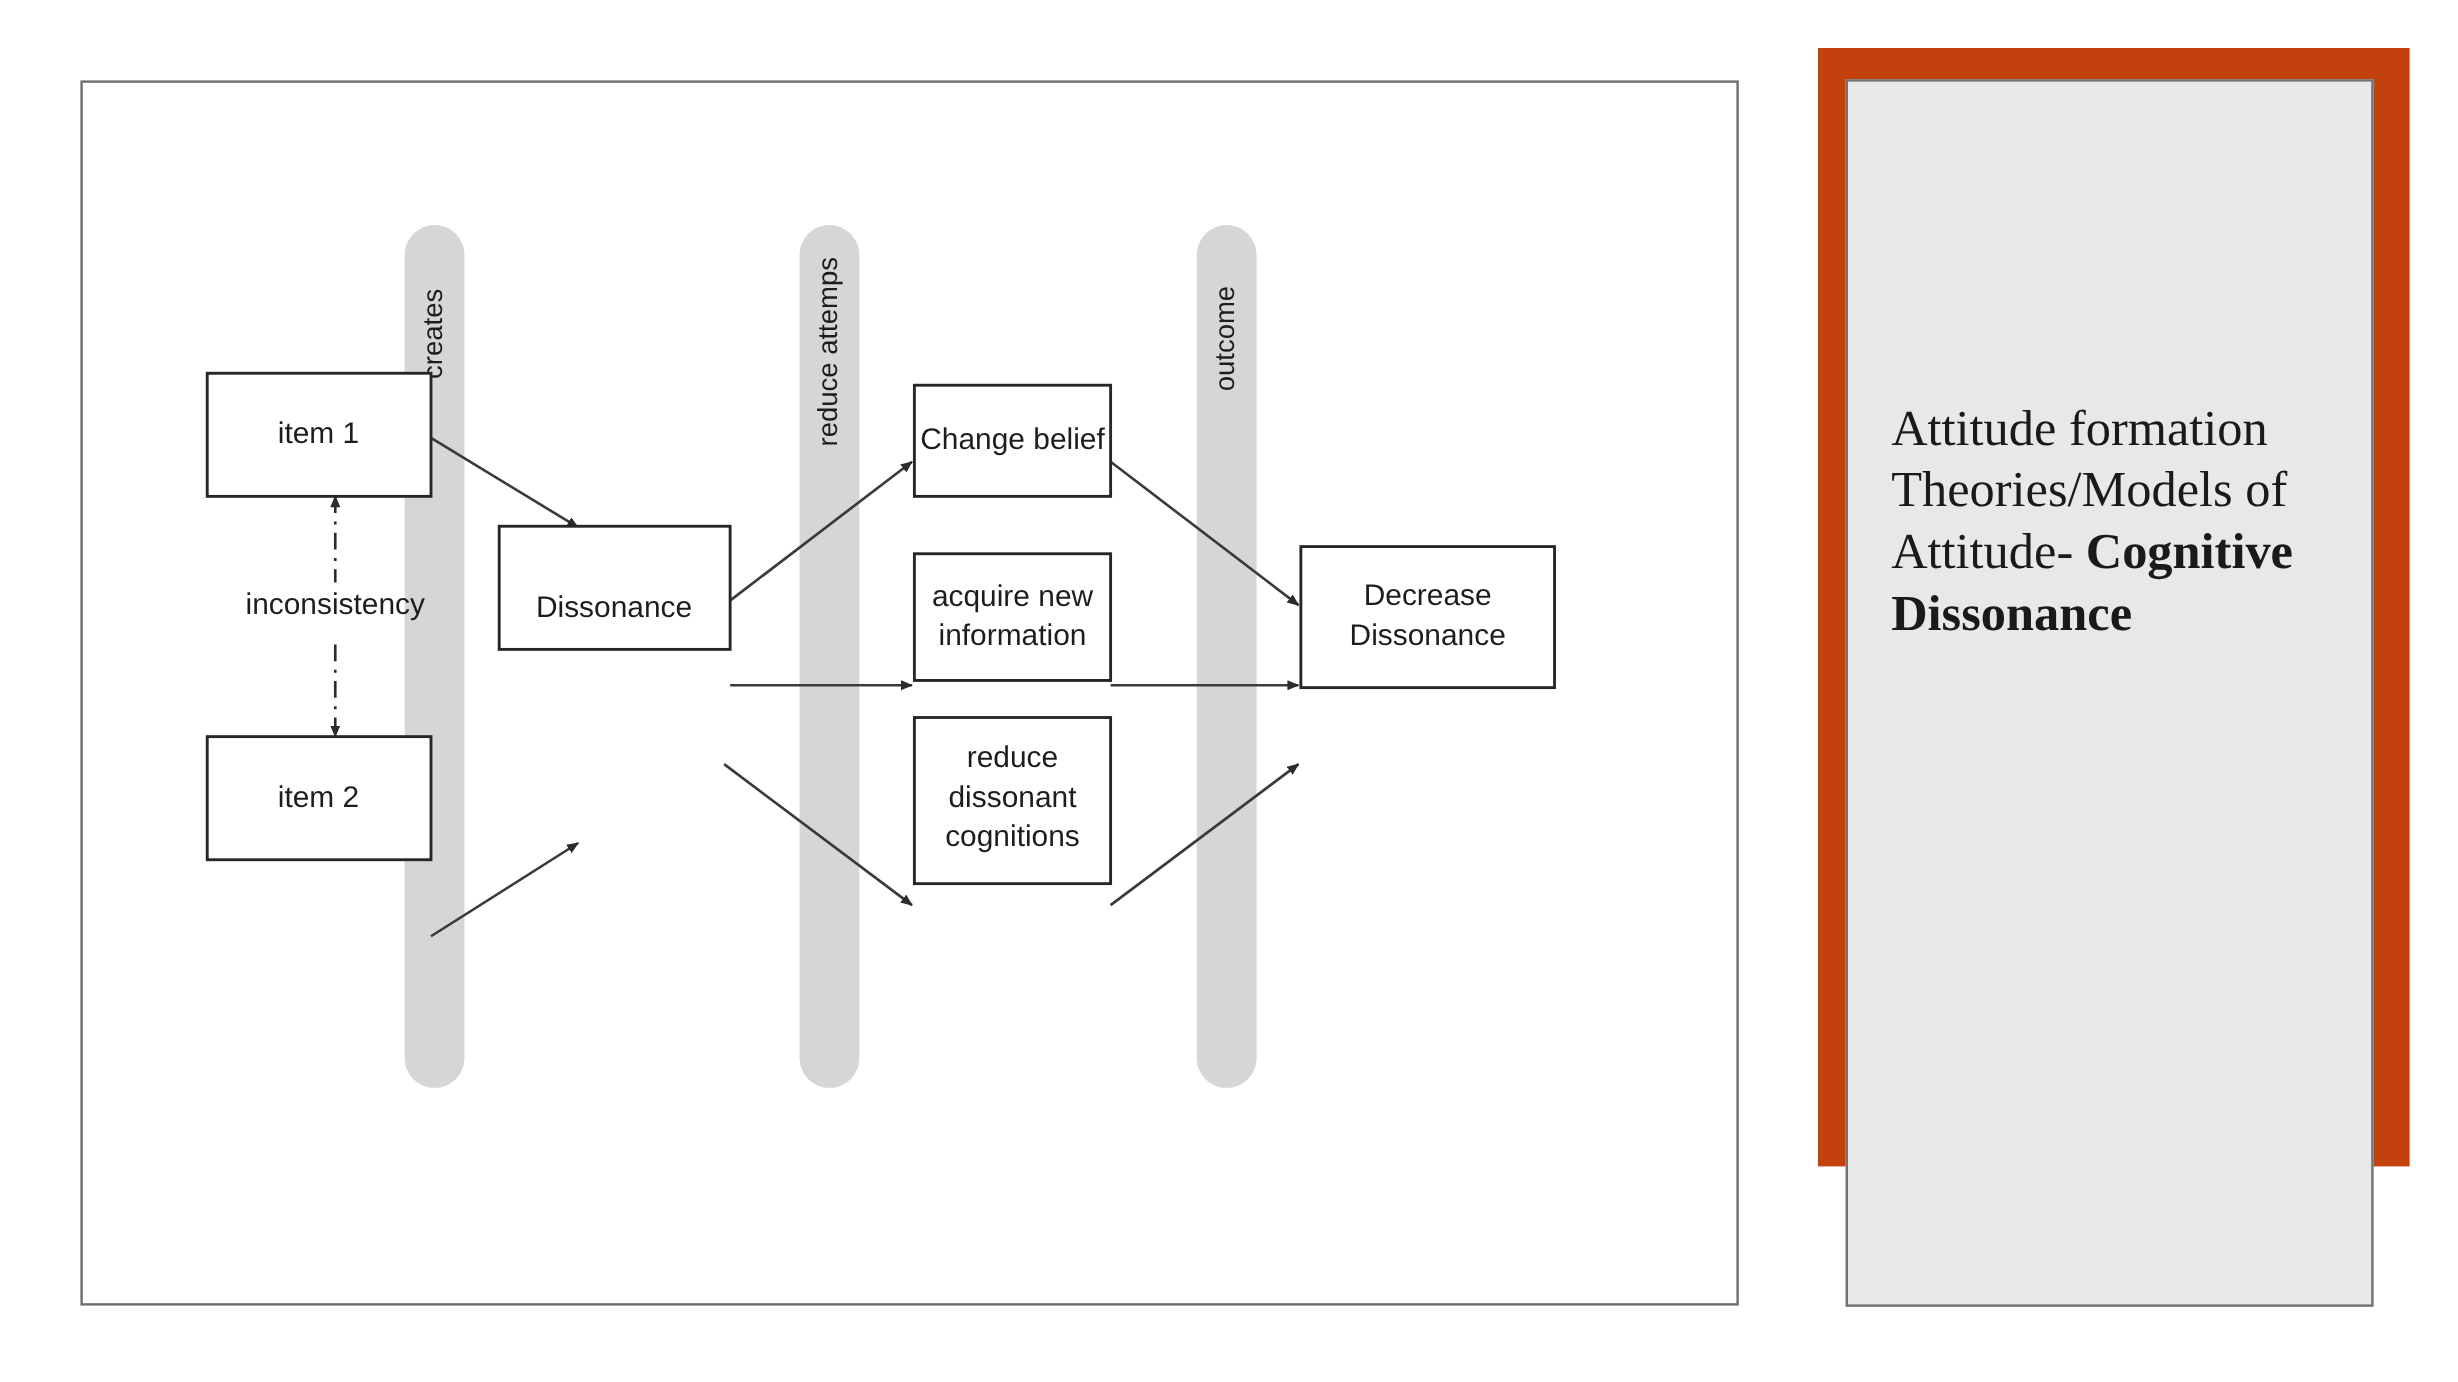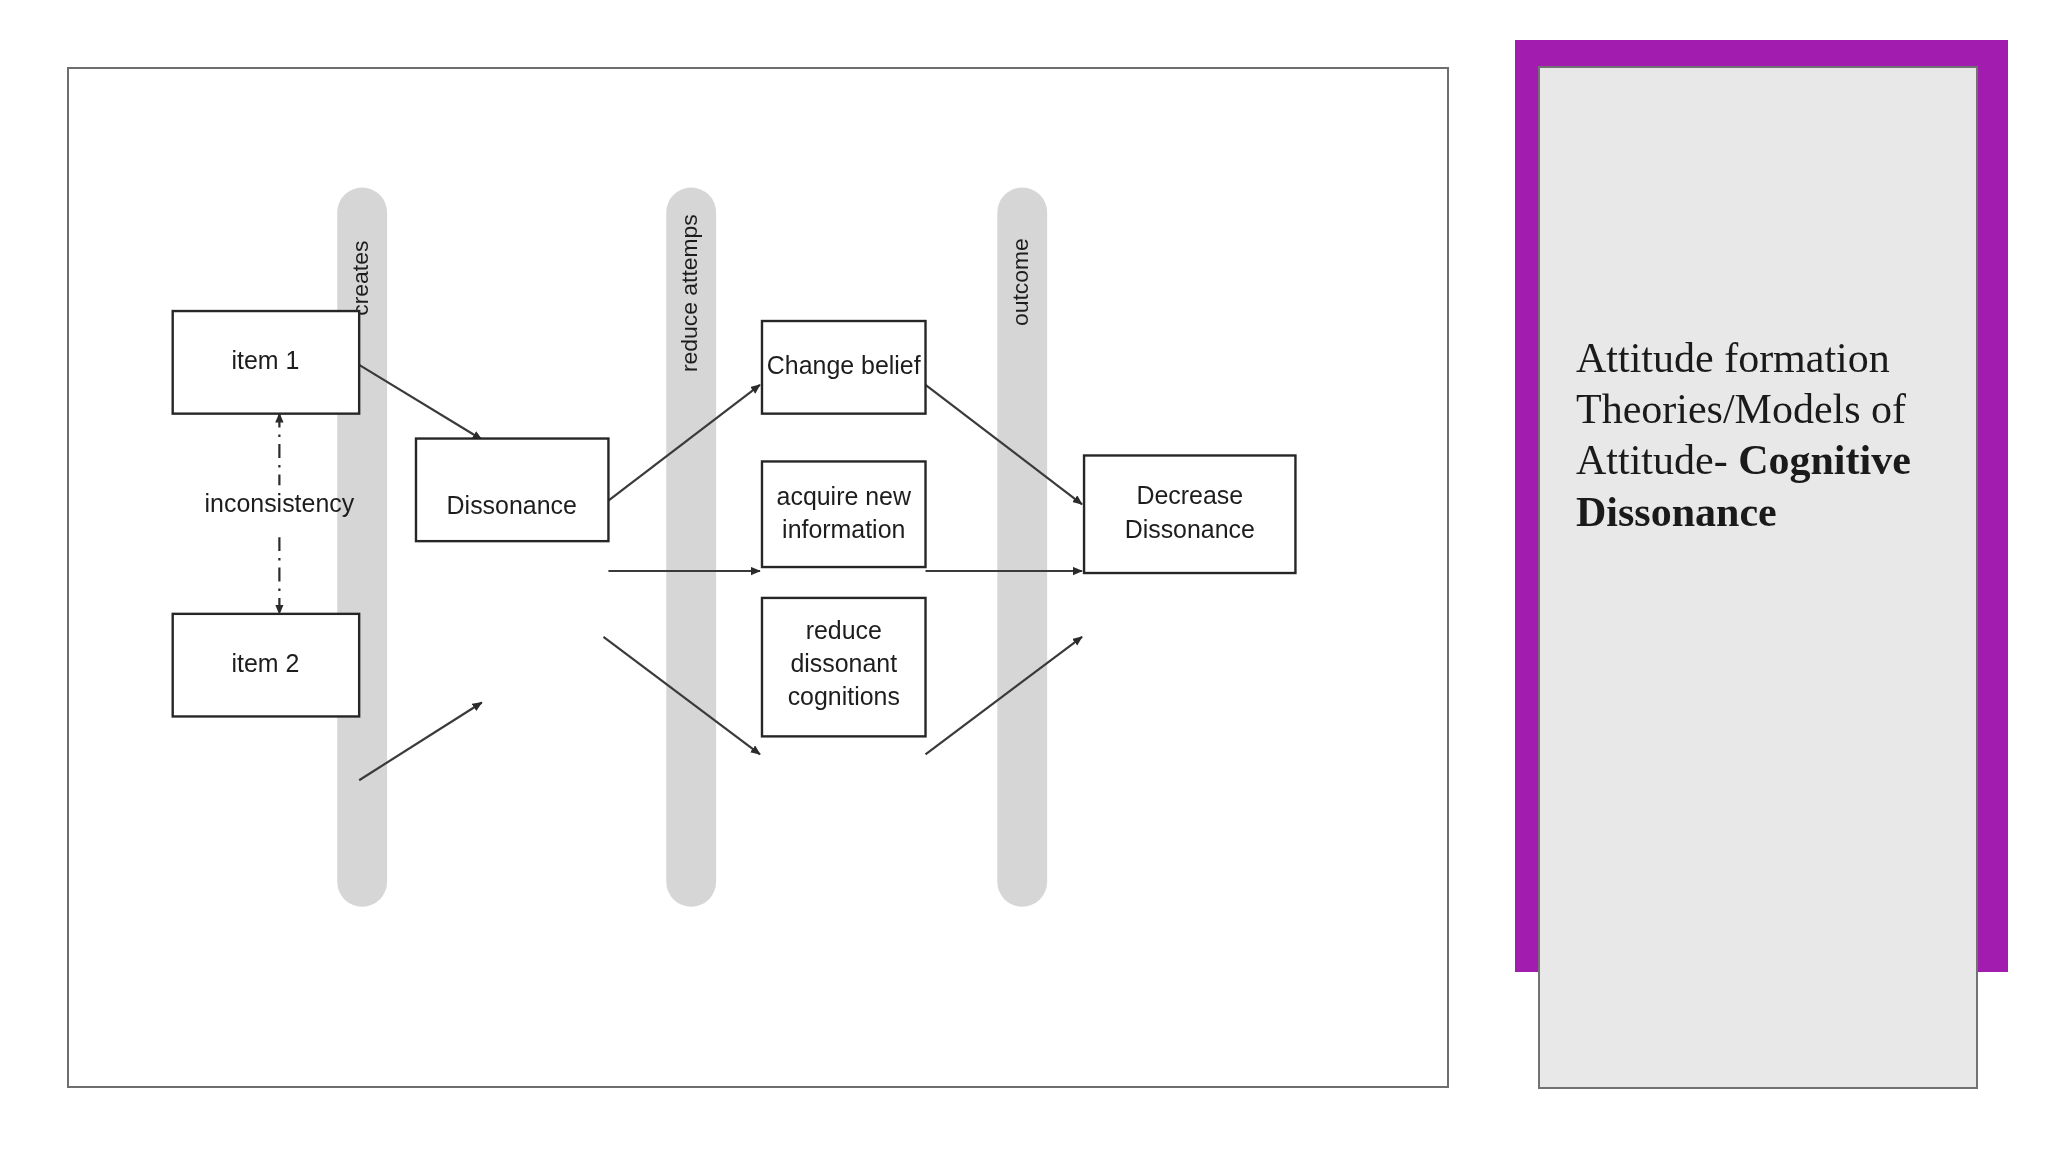--- a/index.html
+++ b/index.html
@@ -76,21 +76,21 @@
     dominant-baseline: middle;
   }
 
   
   #caption-panel {
     position: absolute;
     left: 1515px;
     top: 40px;
     width: 493px;
     height: 932px;
-    background: #a21caf;
+    background: #c2410c;
     box-sizing: border-box;
   }
   #caption-inner {
     position: absolute;
     left: 23px;
     top: 26px;
     width: 440px;
     height: 1023px;
     border: 2px solid #727272;
     box-sizing: border-box;

